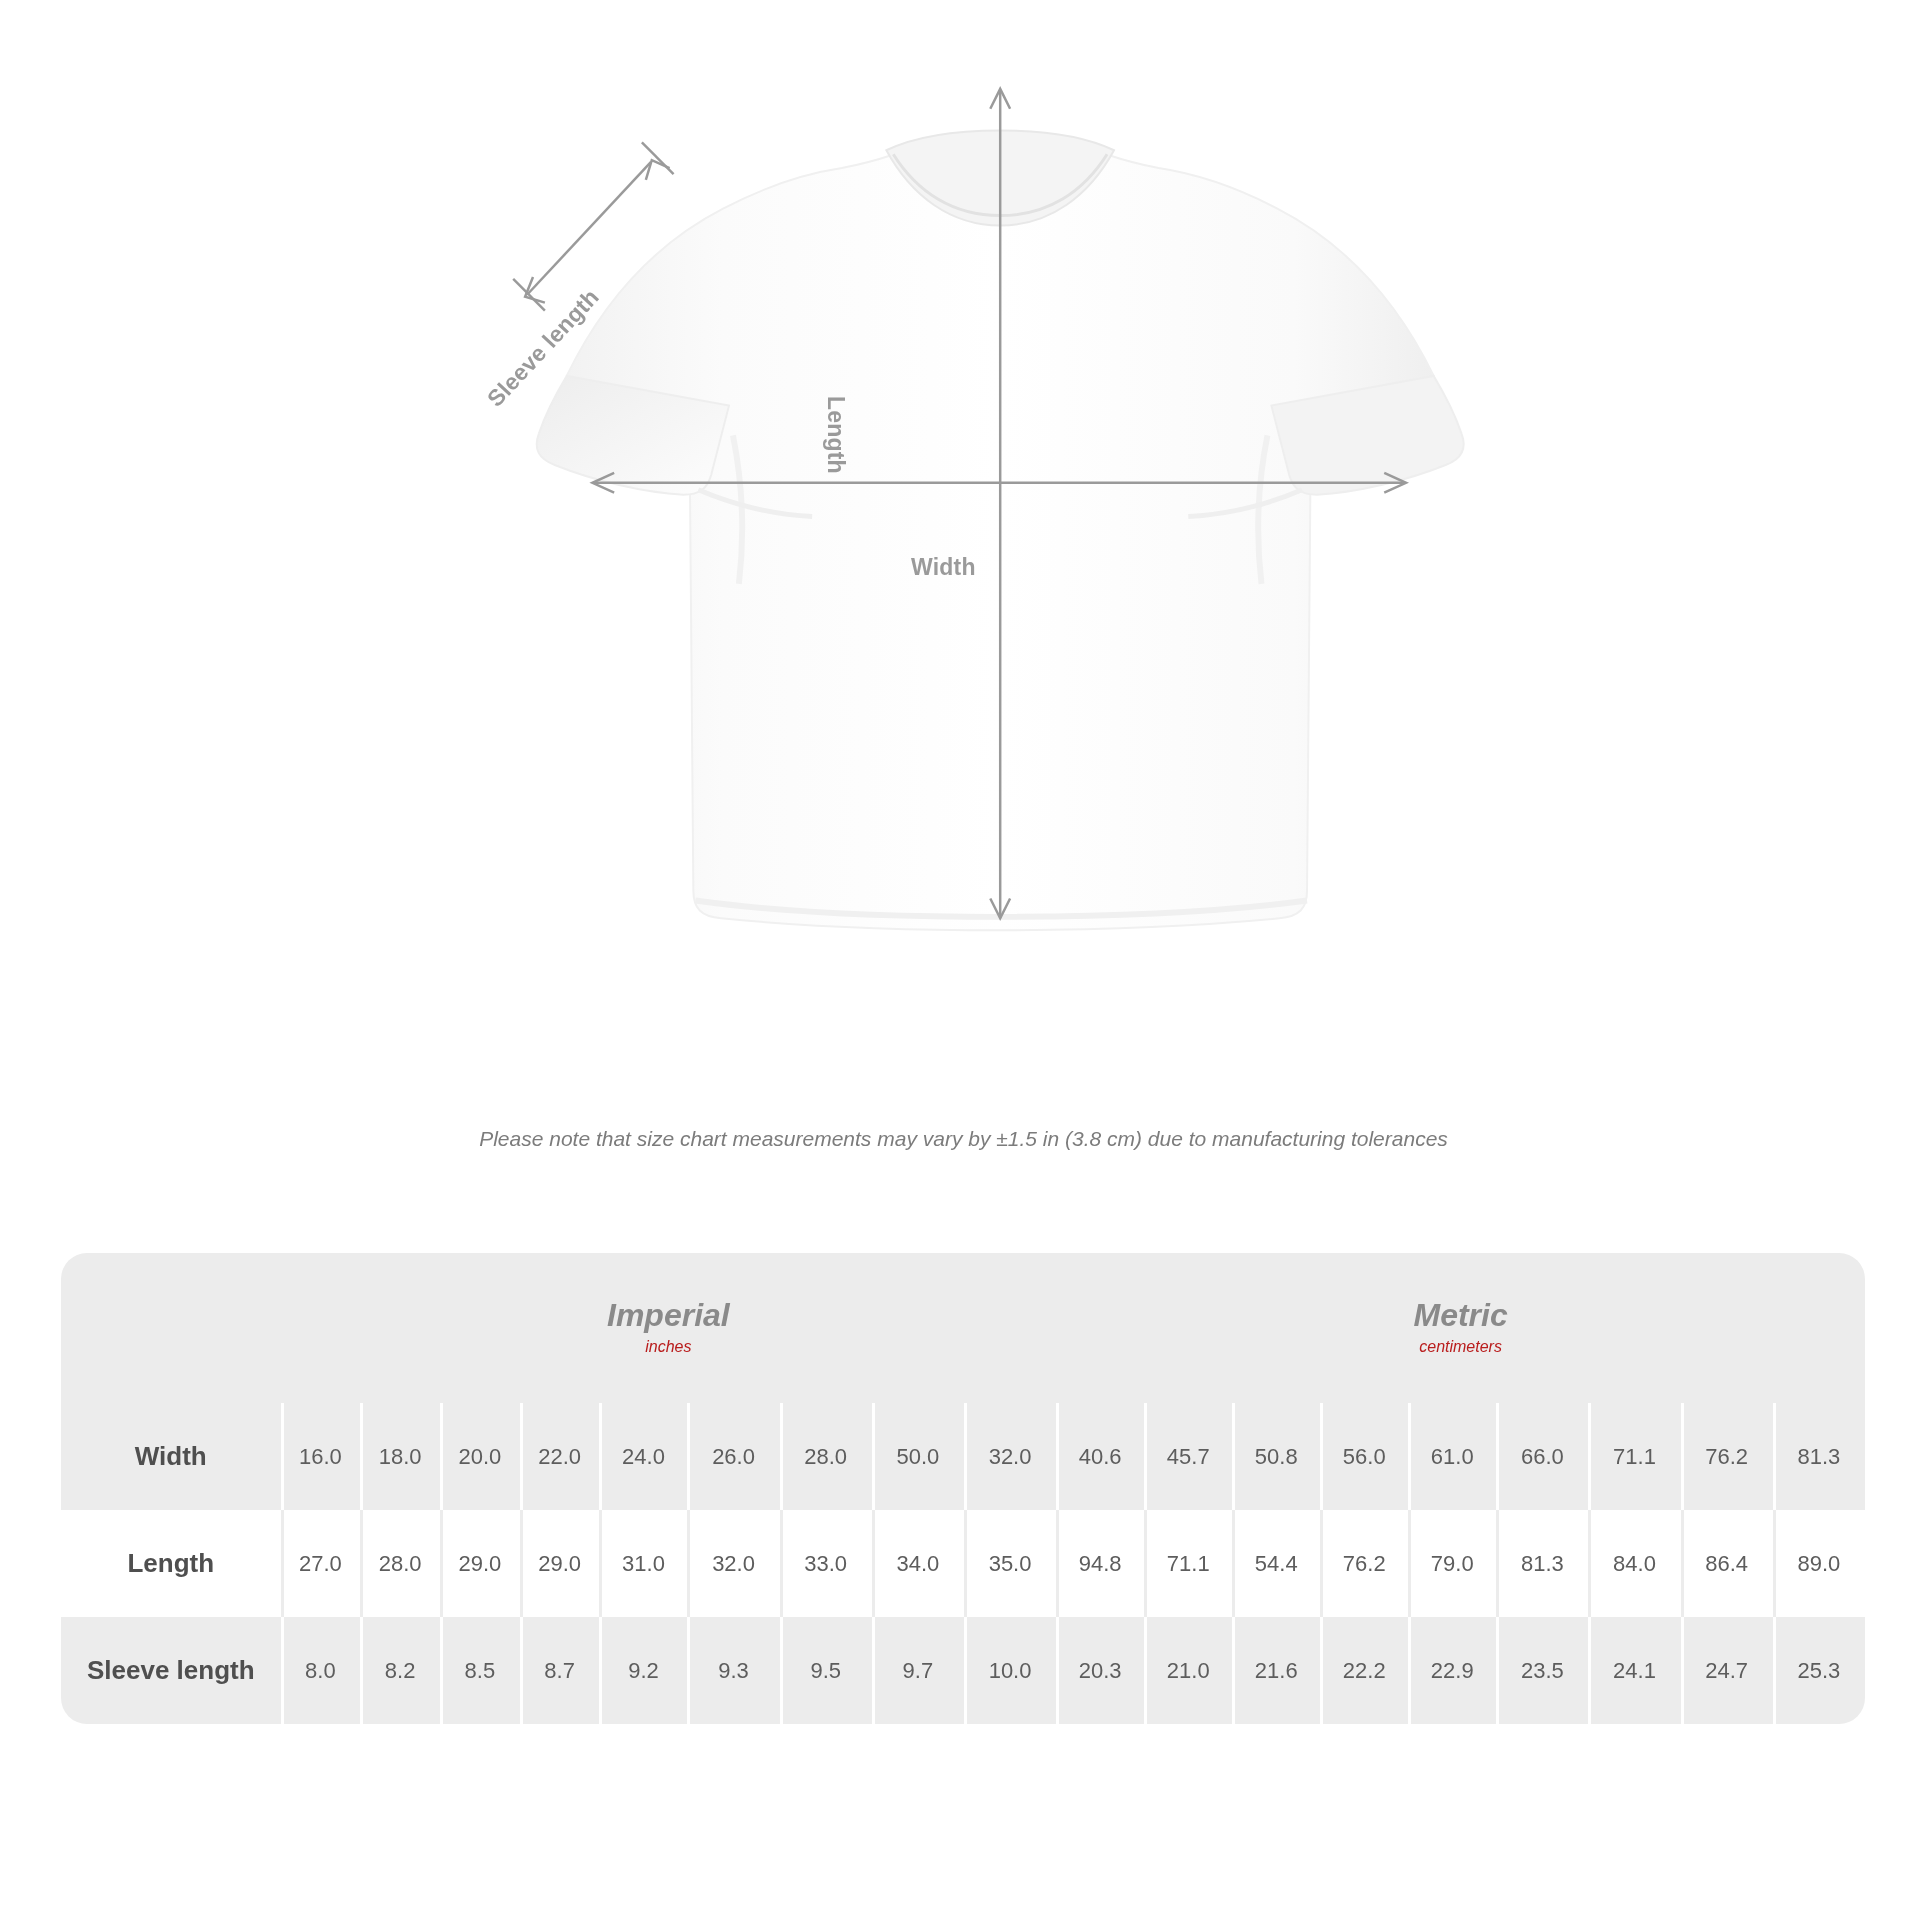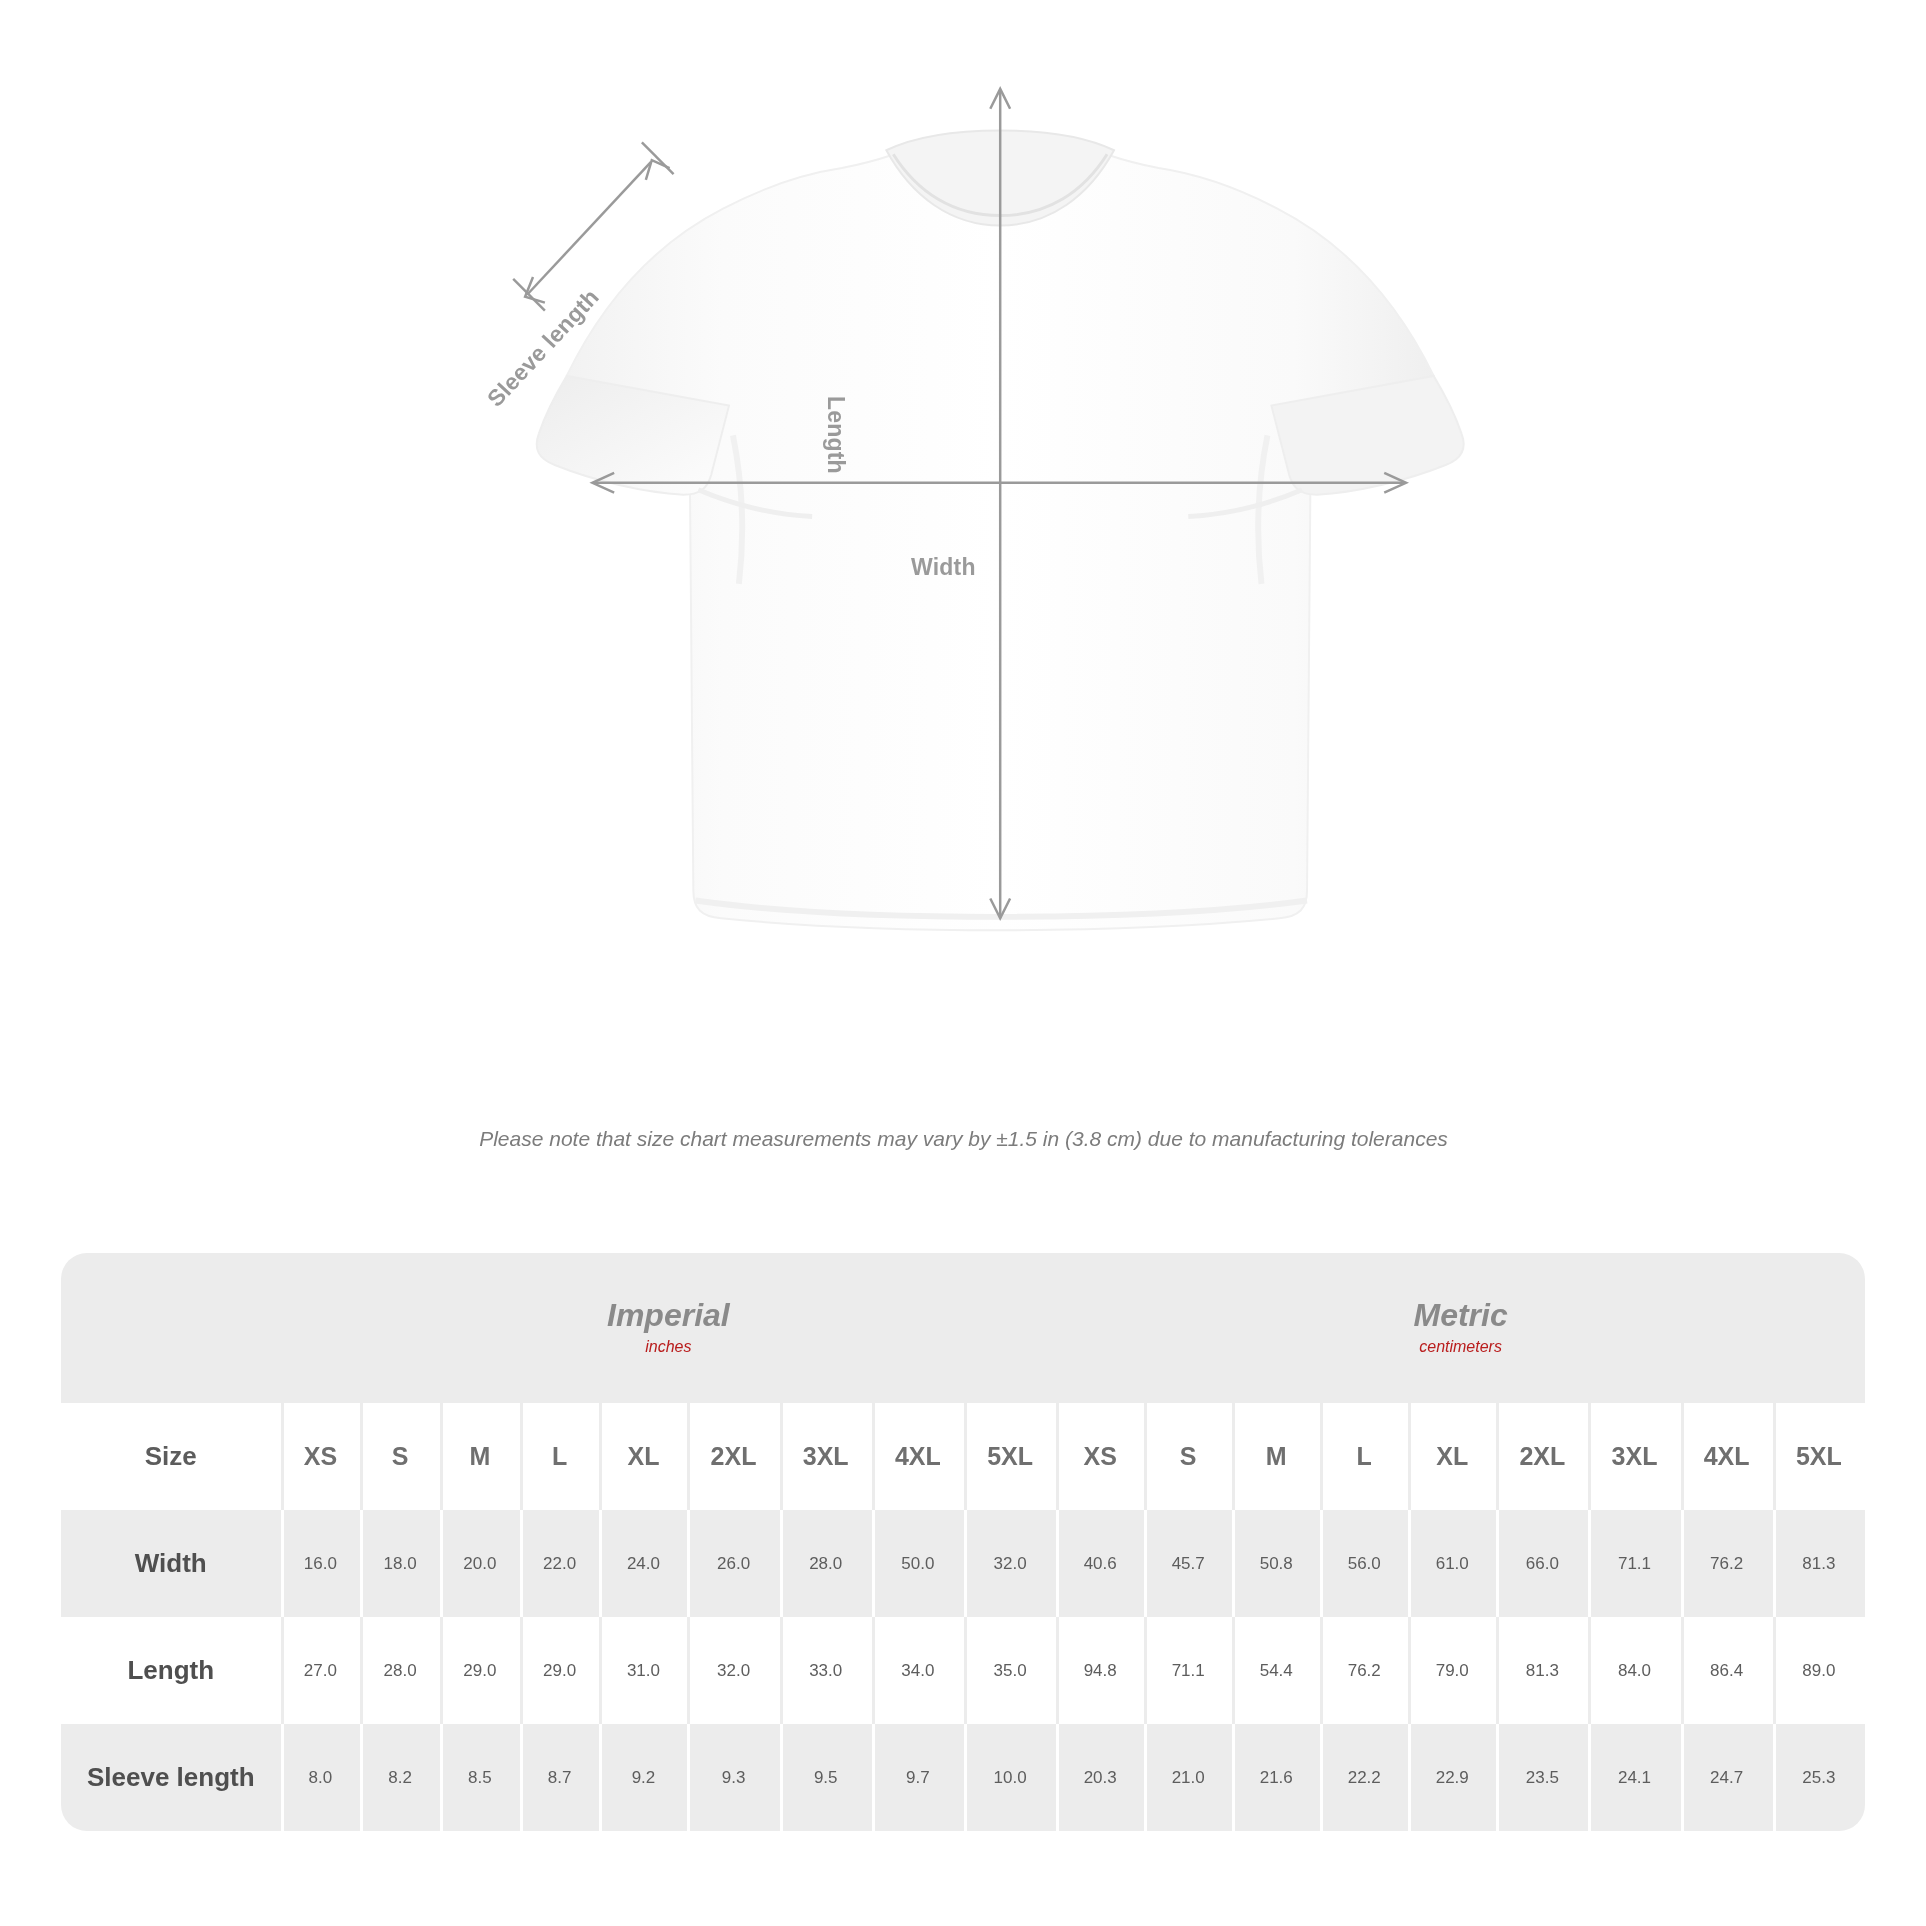--- a/index.html
+++ b/index.html
@@ -139,21 +139,21 @@
   tr.band-grey td {
     background: #ececec;
   }
   tr.band-white td {
     background: #ffffff;
   }
   tbody td {
     height: 107px;
     text-align: center;
     vertical-align: middle;
-    font-size: 17px;
+    font-size: 22px;
     color: #5d5d5d;
   }
   tbody td.rowlabel {
     font-weight: bold;
     font-size: 26px;
     color: #4f4f4f;
   }
   tbody tr:last-child td.corner-bl {
     border-bottom-left-radius: 26px;
   }
@@ -298,41 +298,20 @@
         <tr class="unitrow">
           <td class="corner-left"></td>
           <td colspan="9">
             <div class="unit-name">Imperial</div>
             <div class="unit-sub">inches</div>
           </td>
           <td colspan="9" class="corner-right">
             <div class="unit-name">Metric</div>
             <div class="unit-sub">centimeters</div>
           </td>
-        </tr>
-        <tr class="hdr band-white">
-          <td class="rowlabel">Size</td>
-          <td>XS</td>
-          <td>S</td>
-          <td>M</td>
-          <td>L</td>
-          <td>XL</td>
-          <td>2XL</td>
-          <td>3XL</td>
-          <td>4XL</td>
-          <td>5XL</td>
-          <td>XS</td>
-          <td>S</td>
-          <td>M</td>
-          <td>L</td>
-          <td>XL</td>
-          <td>2XL</td>
-          <td>3XL</td>
-          <td>4XL</td>
-          <td>5XL</td>
         </tr>
       </thead>
       <tbody>
 
         <tr class="band-grey">
           <td class="rowlabel">Width</td>
           <td>16.0</td>
           <td>18.0</td>
           <td>20.0</td>
           <td>22.0</td>

